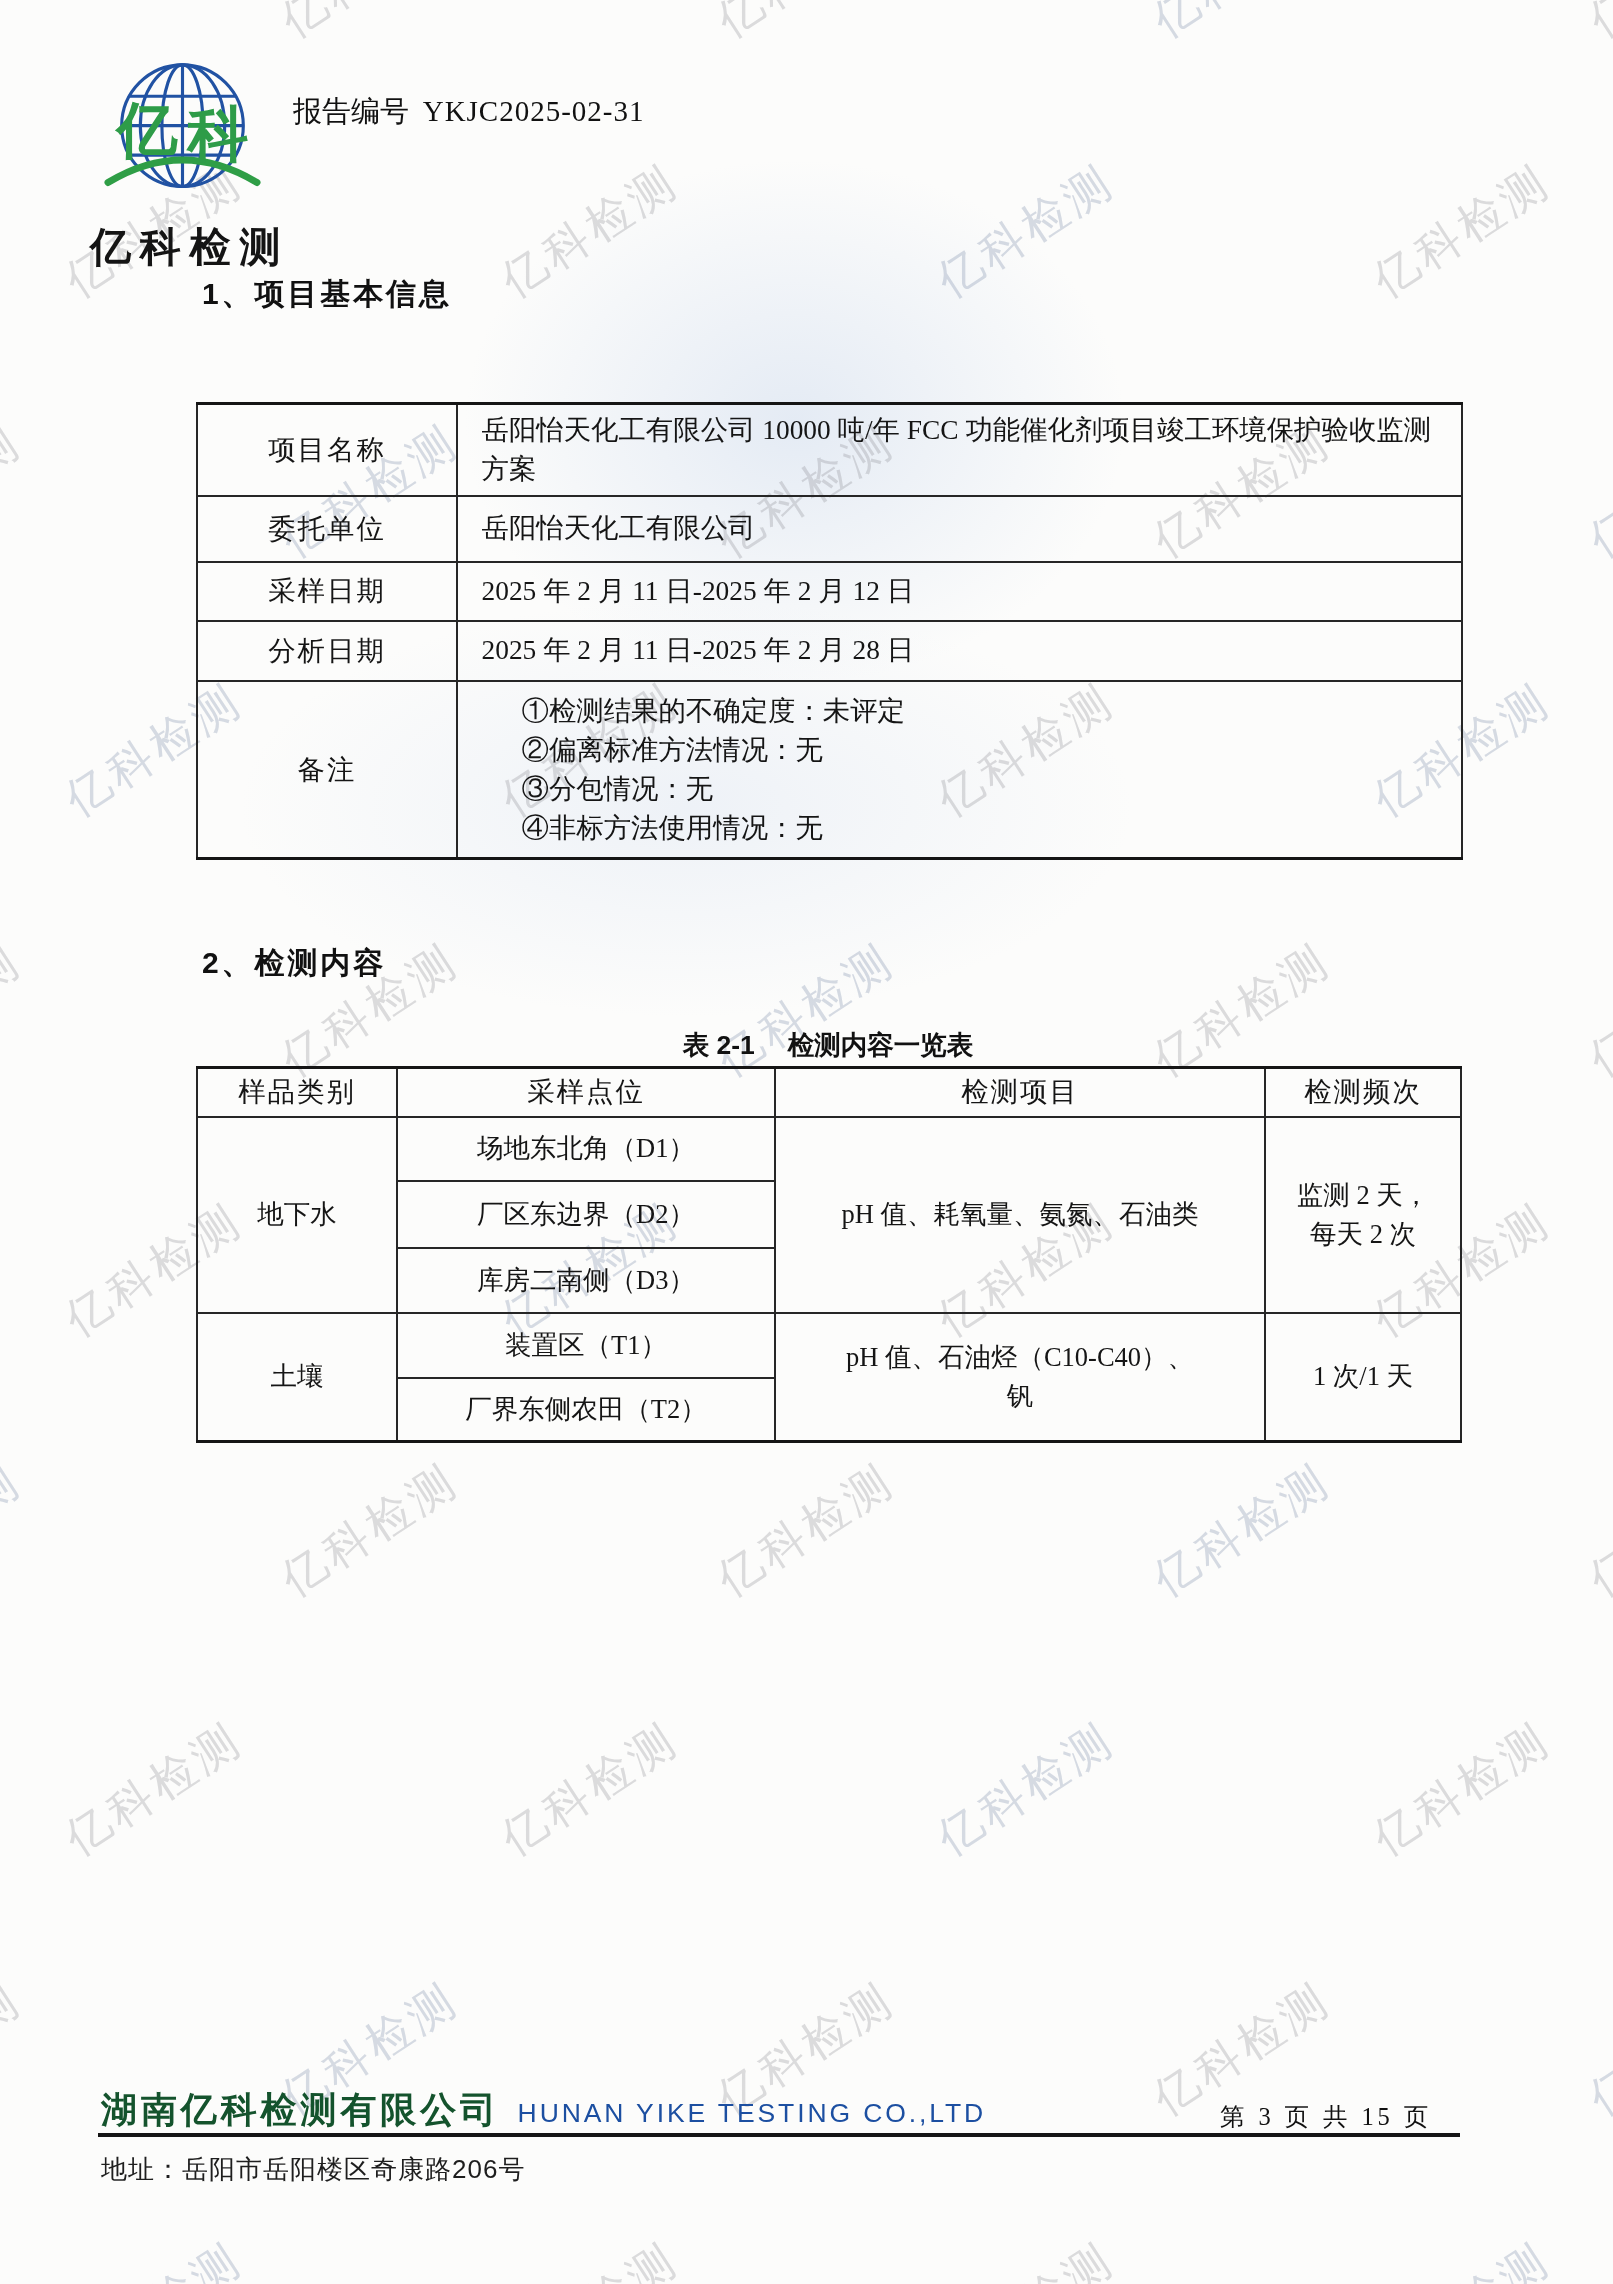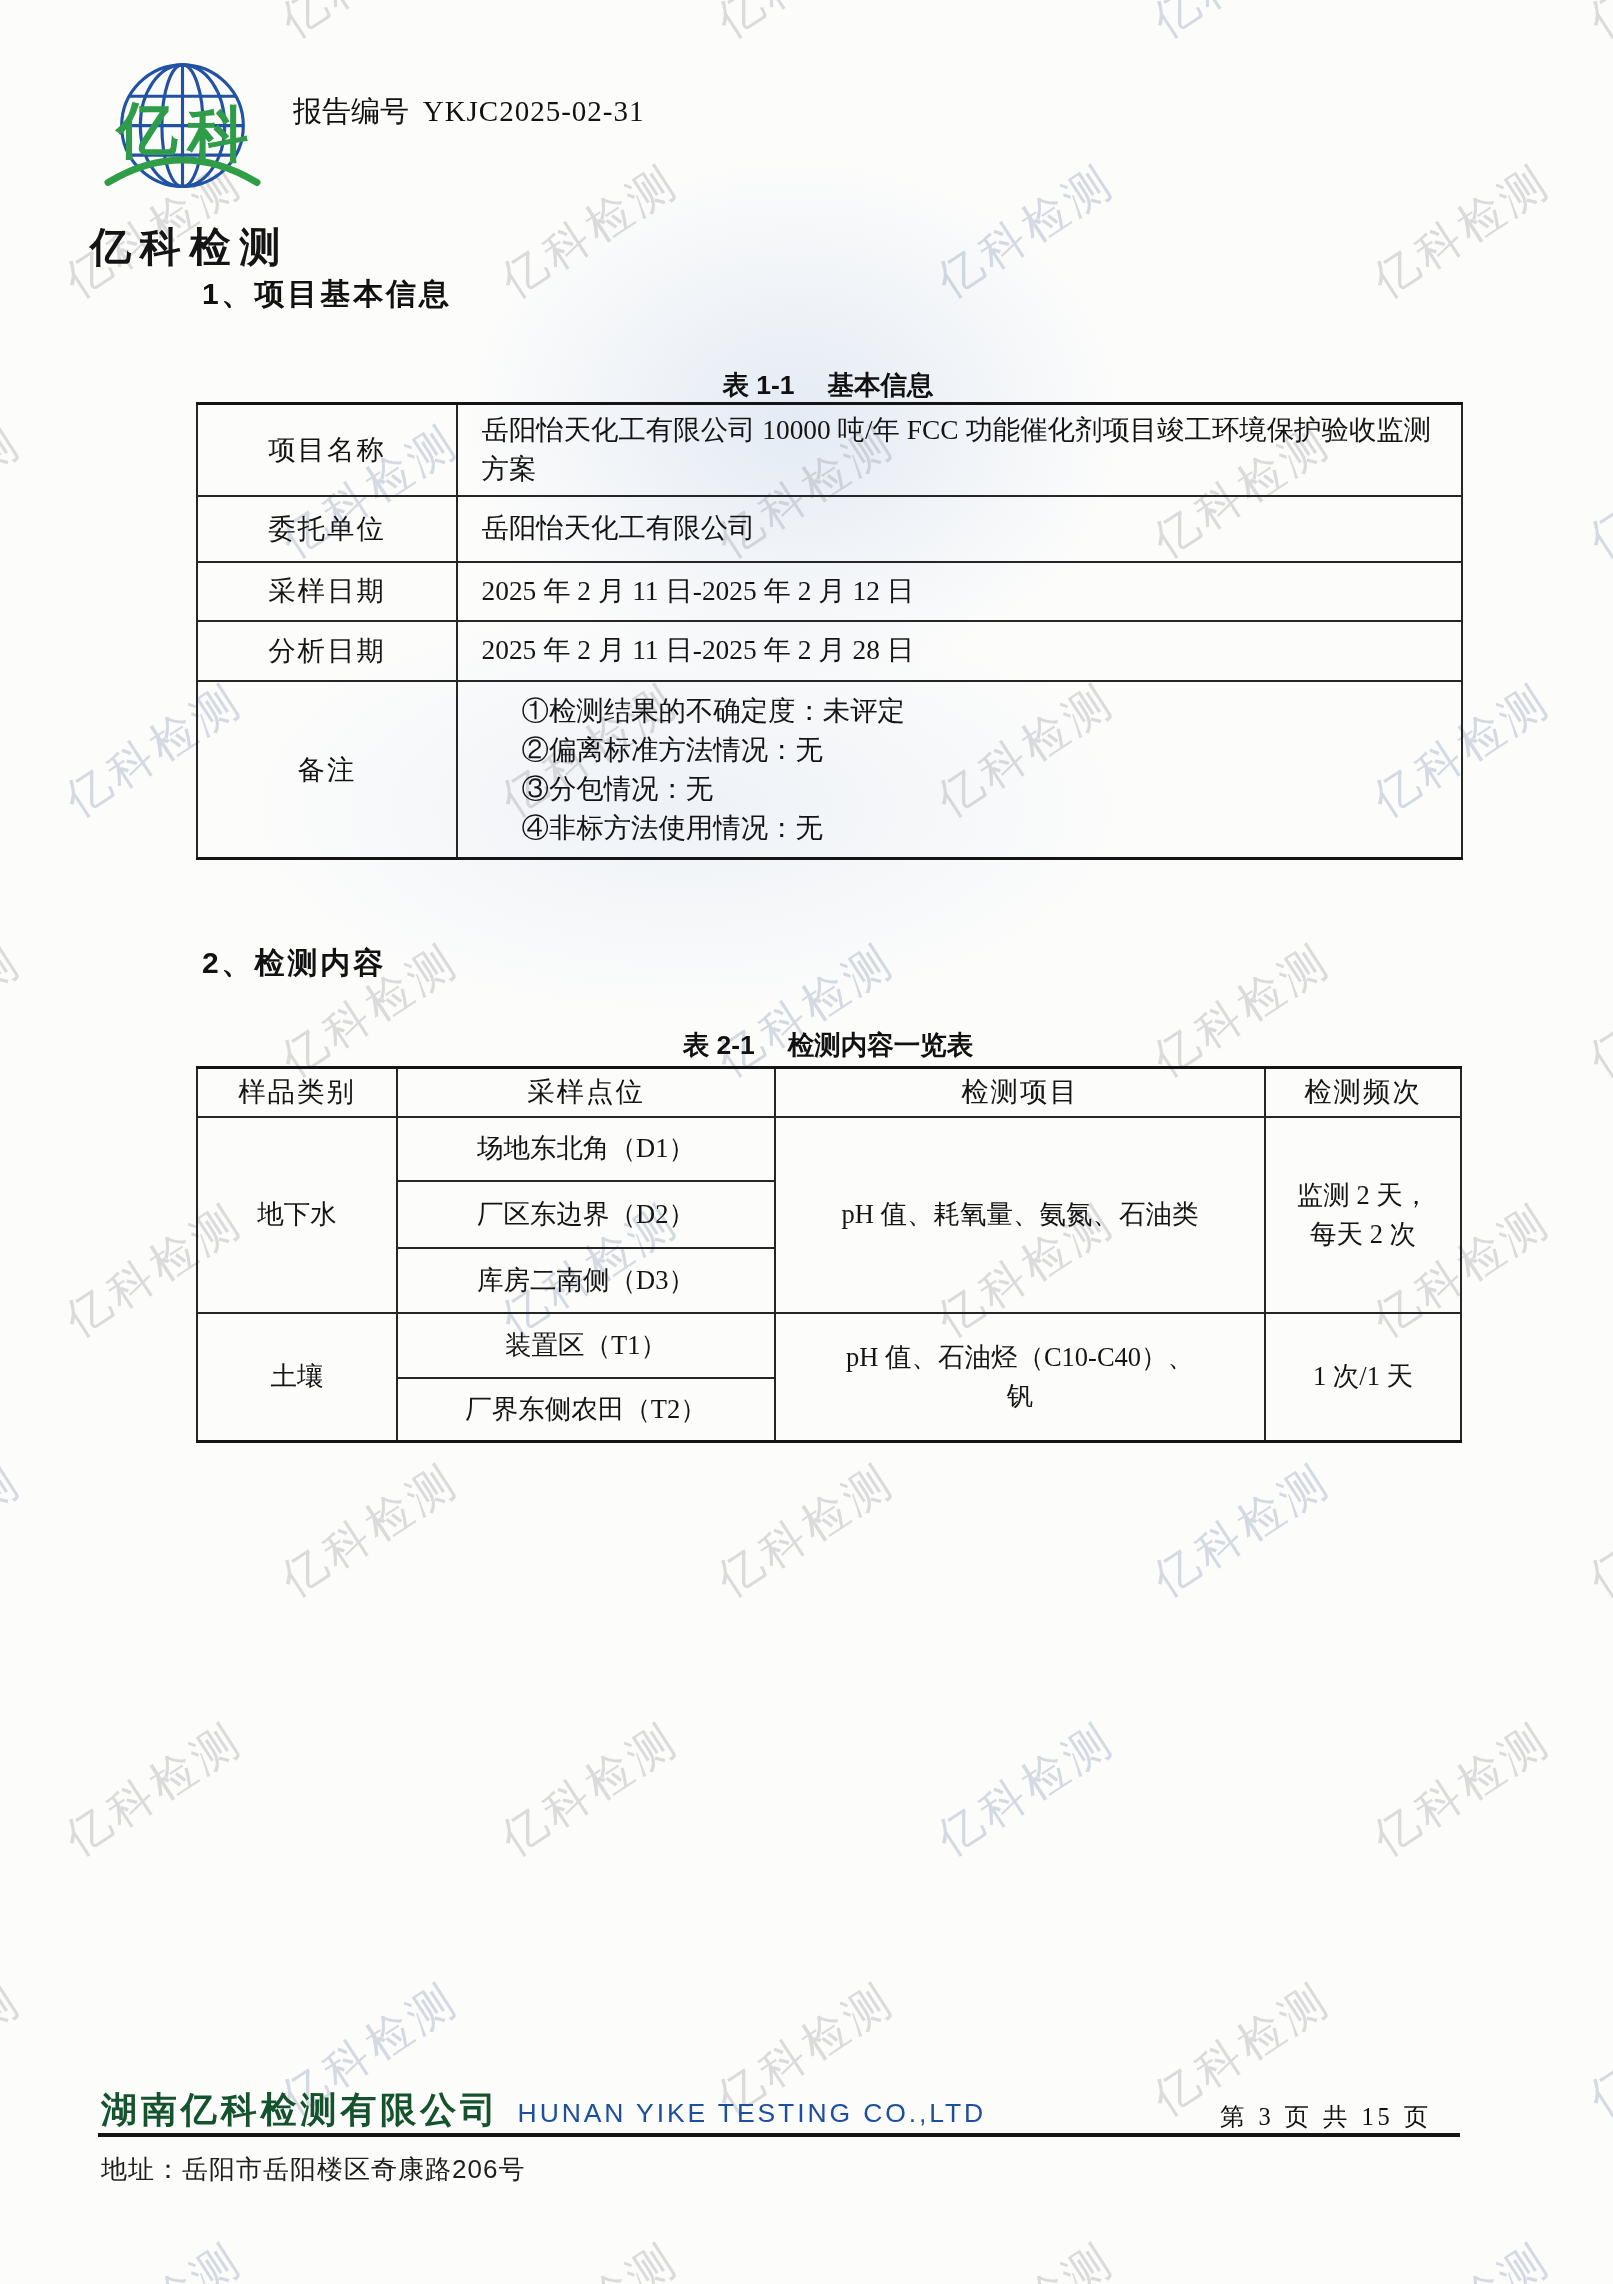--- a/index.html
+++ b/index.html
@@ -152,23 +152,20 @@
     </div>
 
     <div class="report-no">
       <span>报告编号</span><span class="num">YKJC2025-02-31</span>
     </div>
 
     <div class="brand">亿科检测</div>
 
     <div class="sec-title sec1">1、项目基本信息</div>
 
-    <div class="tbl-caption cap1">
-      <span class="cap-no">表 1-1</span><span>基本信息</span>
-    </div>
 
     <table class="tbl1">
       <colgroup>
           <col style="width:260px">
           <col style="width:1005px">
         </colgroup>
       <tbody>
           <tr style="height:84px">
         <td class="lbl">项目名称</td>
         <td class="val">岳阳怡天化工有限公司 10000 吨/年 FCC 功能催化剂项目竣工环境保护验收监测方案</td>

